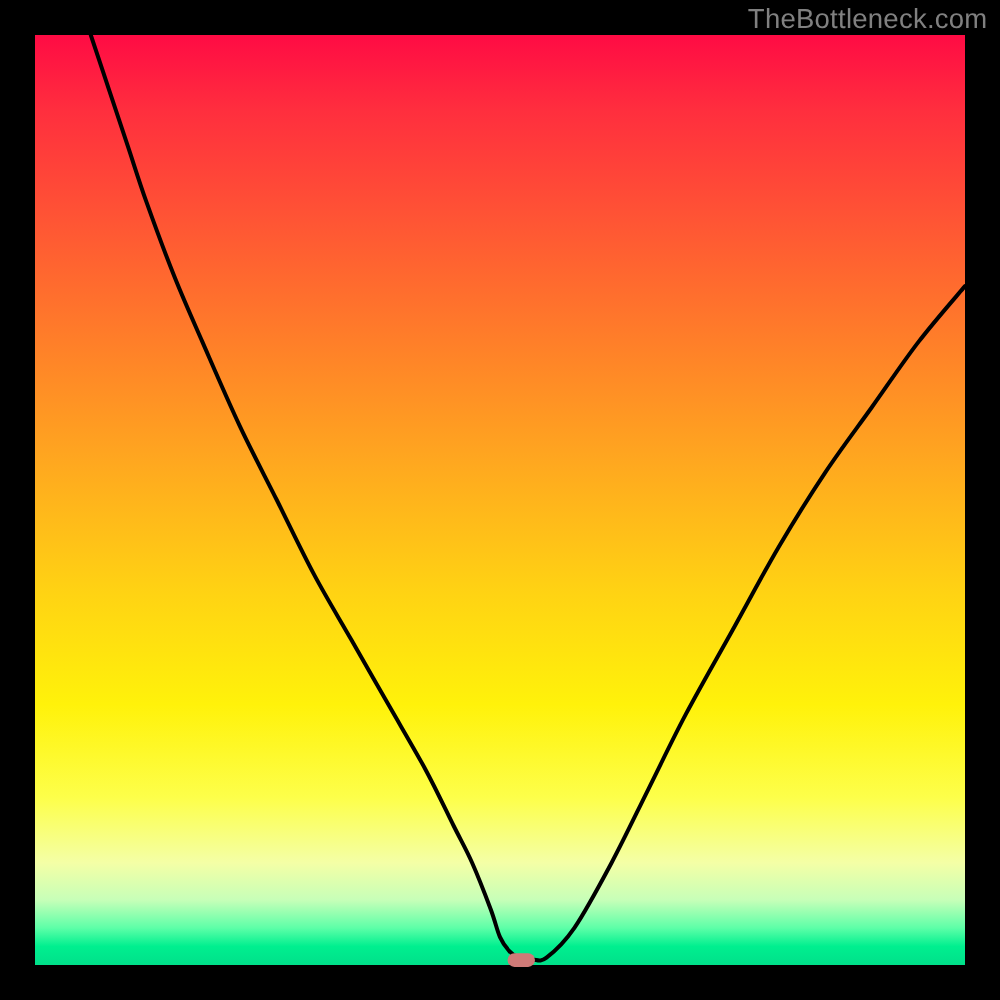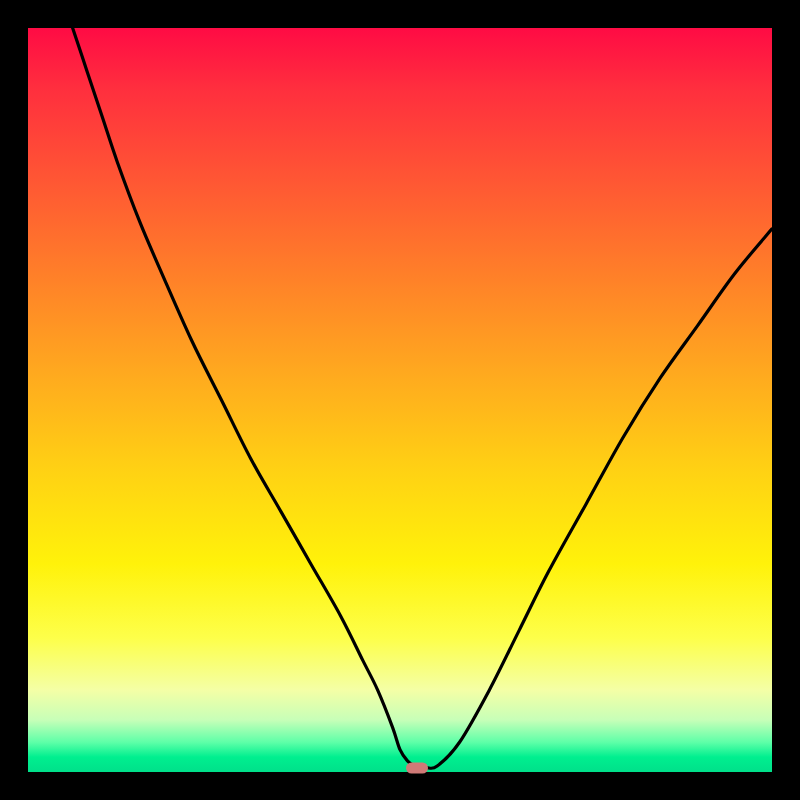--- a/index.html
+++ b/index.html
@@ -73,13 +73,14 @@
 <div class="frame">
   <div class="plot">
 
     <svg class="curve" viewBox="0 0 744 744" preserveAspectRatio="none">
       <path id="curve-path" d="M 44.64 0.00 C 47.12 7.44, 54.56 29.76, 59.52 44.64 C 64.48 59.52, 69.44 74.40, 74.40 89.28 C 79.36 104.16, 83.08 116.56, 89.28 133.92 C 95.48 151.28, 104.16 174.84, 111.60 193.44 C 119.04 212.04, 125.24 225.68, 133.92 245.52 C 142.60 265.36, 153.76 291.40, 163.68 312.48 C 173.60 333.56, 183.52 352.16, 193.44 372.00 C 203.36 391.84, 213.28 412.92, 223.20 431.52 C 233.12 450.12, 243.04 466.24, 252.96 483.60 C 262.88 500.96, 272.80 518.32, 282.72 535.68 C 292.64 553.04, 303.80 571.64, 312.48 587.76 C 321.16 603.88, 328.60 620.00, 334.80 632.40 C 341.00 644.80, 344.72 651.00, 349.68 662.16 C 354.64 673.32, 360.84 689.44, 364.56 699.36 C 368.28 709.28, 369.52 716.10, 372.00 721.68 C 374.48 727.26, 376.96 730.11, 379.44 732.84 C 381.92 735.57, 383.78 736.93, 386.88 738.05 C 389.98 739.16, 394.32 739.54, 398.04 739.54 C 401.76 739.54, 403.62 742.26, 409.20 738.05 C 414.78 733.83, 422.84 726.89, 431.52 714.24 C 440.20 701.59, 451.36 680.76, 461.28 662.16 C 471.20 643.56, 481.12 622.48, 491.04 602.64 C 500.96 582.80, 509.64 564.20, 520.80 543.12 C 531.96 522.04, 545.60 498.48, 558.00 476.16 C 570.40 453.84, 582.80 430.28, 595.20 409.20 C 607.60 388.12, 620.00 368.28, 632.40 349.68 C 644.80 331.08, 657.20 314.96, 669.60 297.60 C 682.00 280.24, 694.40 261.64, 706.80 245.52 C 719.20 229.40, 737.80 208.32, 744.00 200.88" fill="none" stroke="#000000" stroke-width="3.2" stroke-linecap="round" stroke-linejoin="round"></path>
     </svg>
 
     <div class="marker" id="marker" style="left: 389.112px; top: 739.536px; background: rgb(207, 122, 119);"></div>
   </div>
 
+  <div class="watermark">TheBottleneck.com</div>
 </div>
 
 </body></html>

